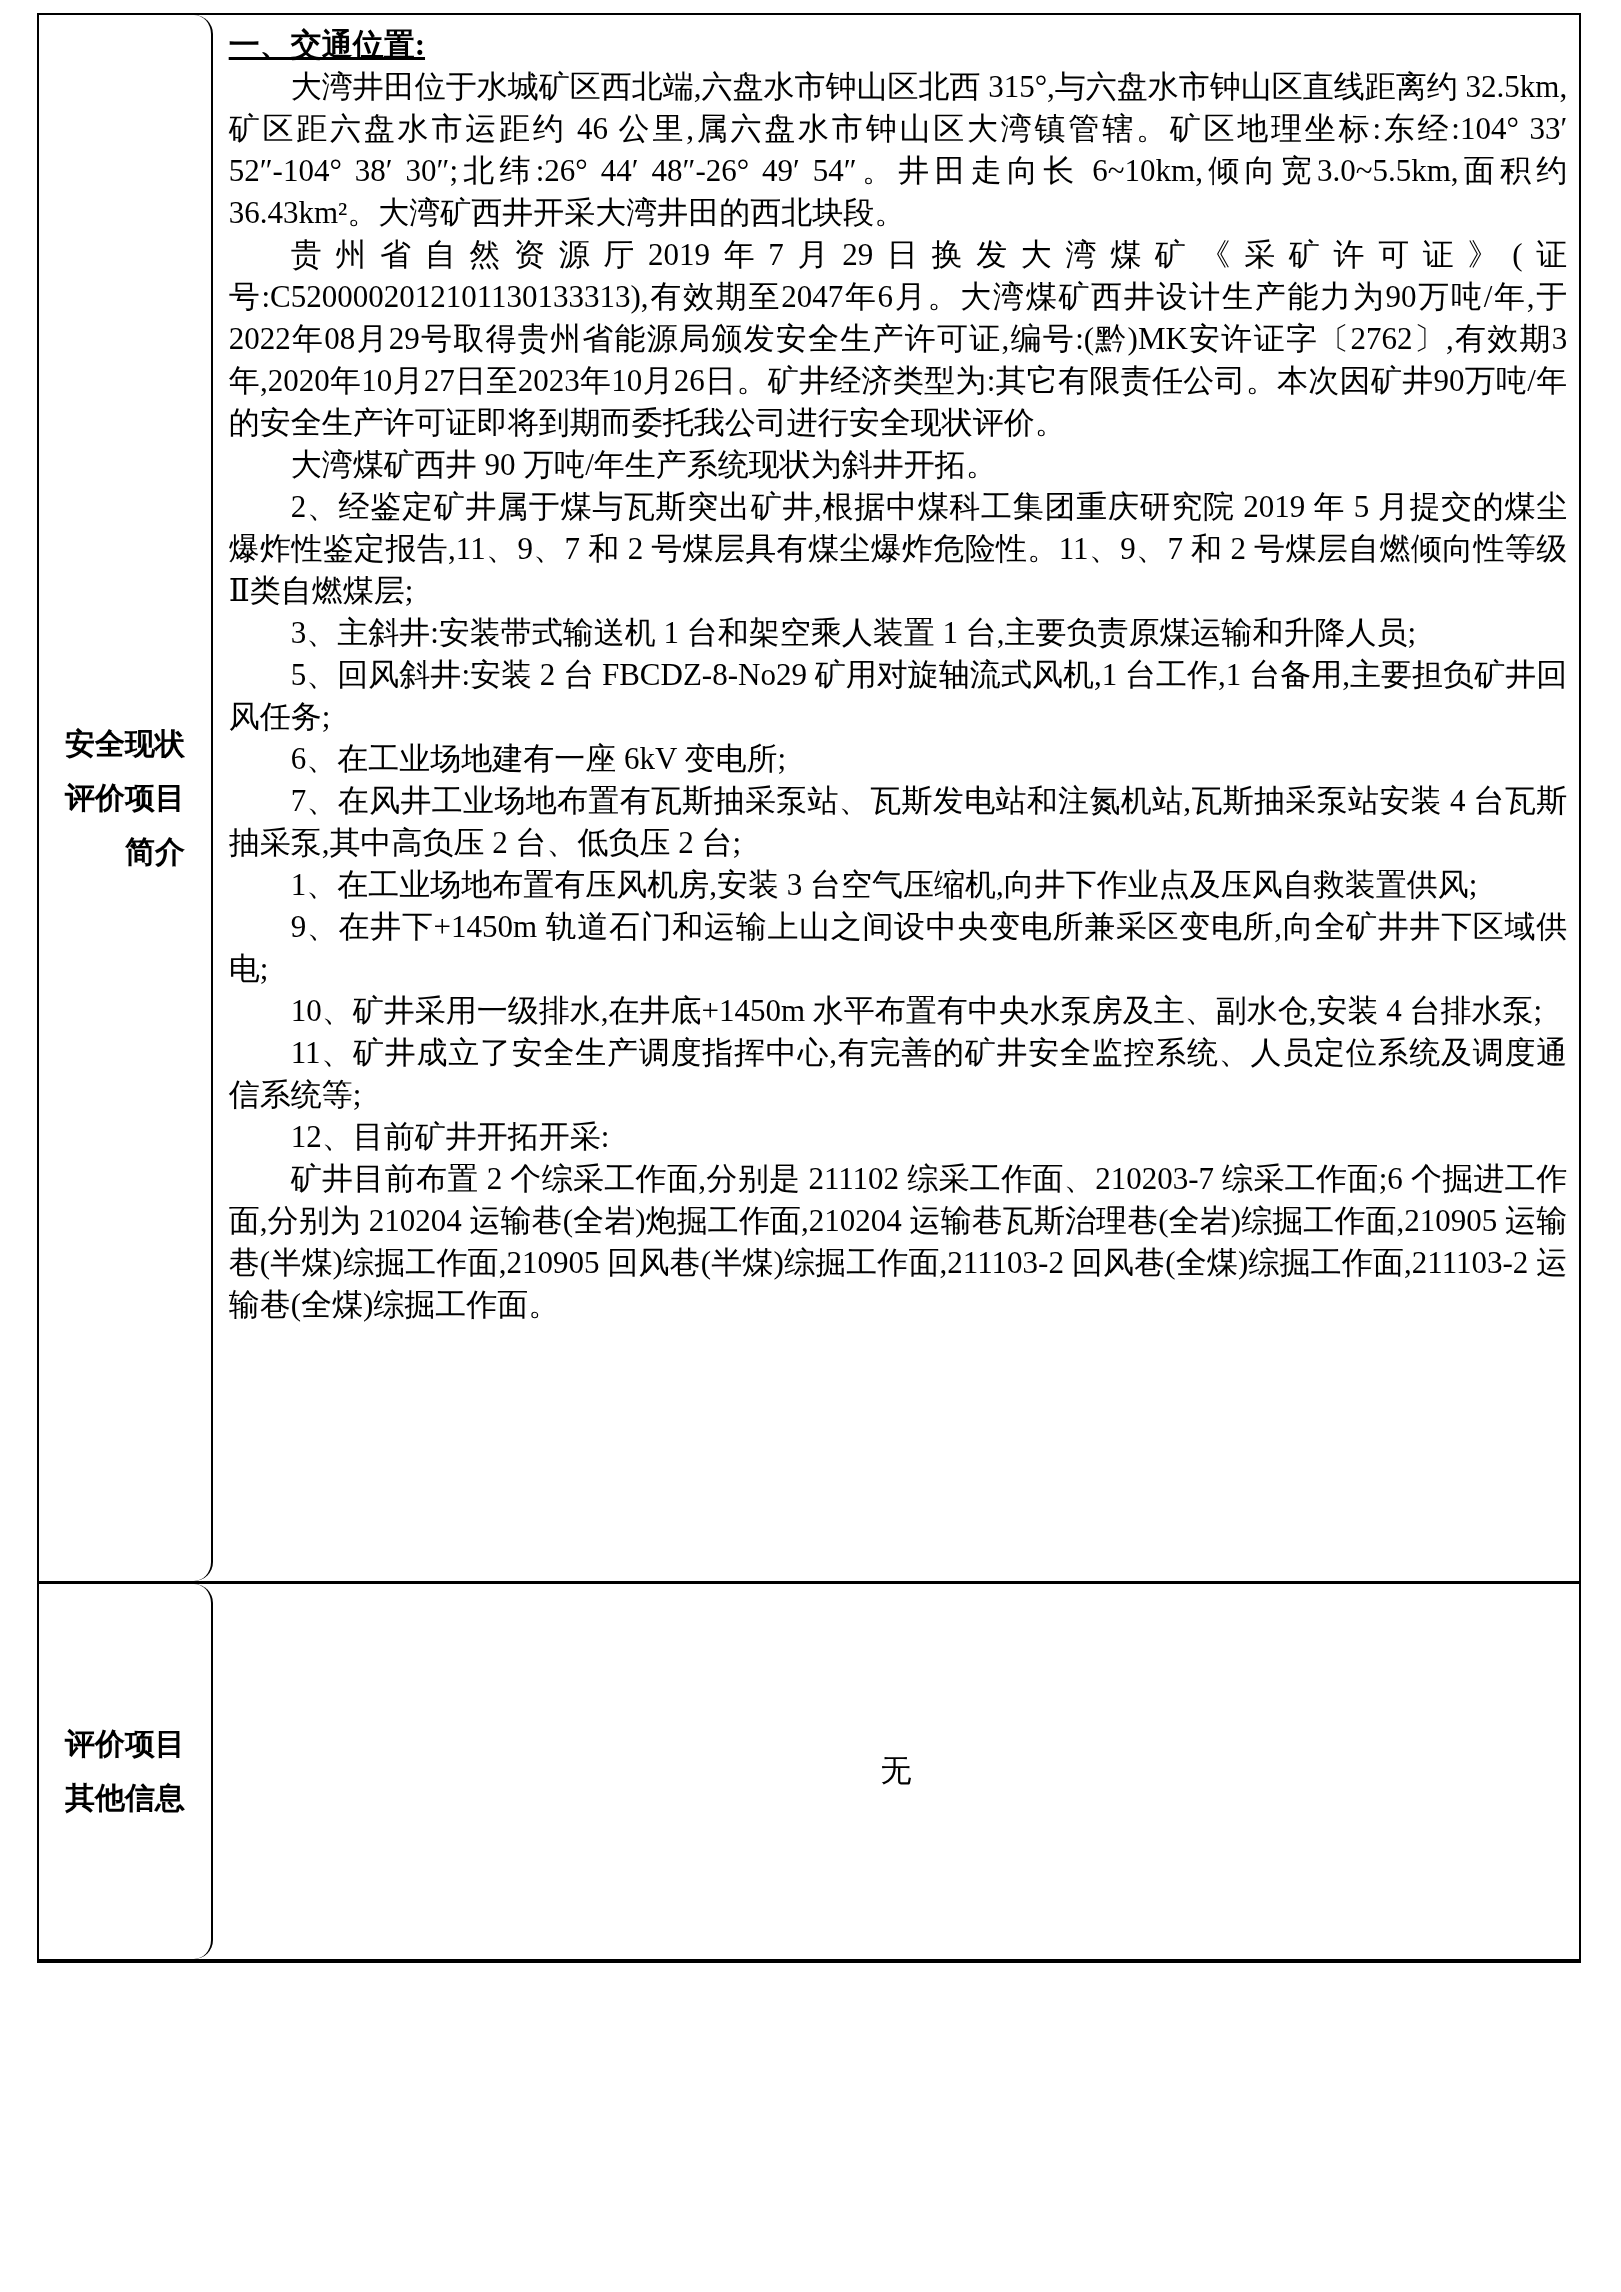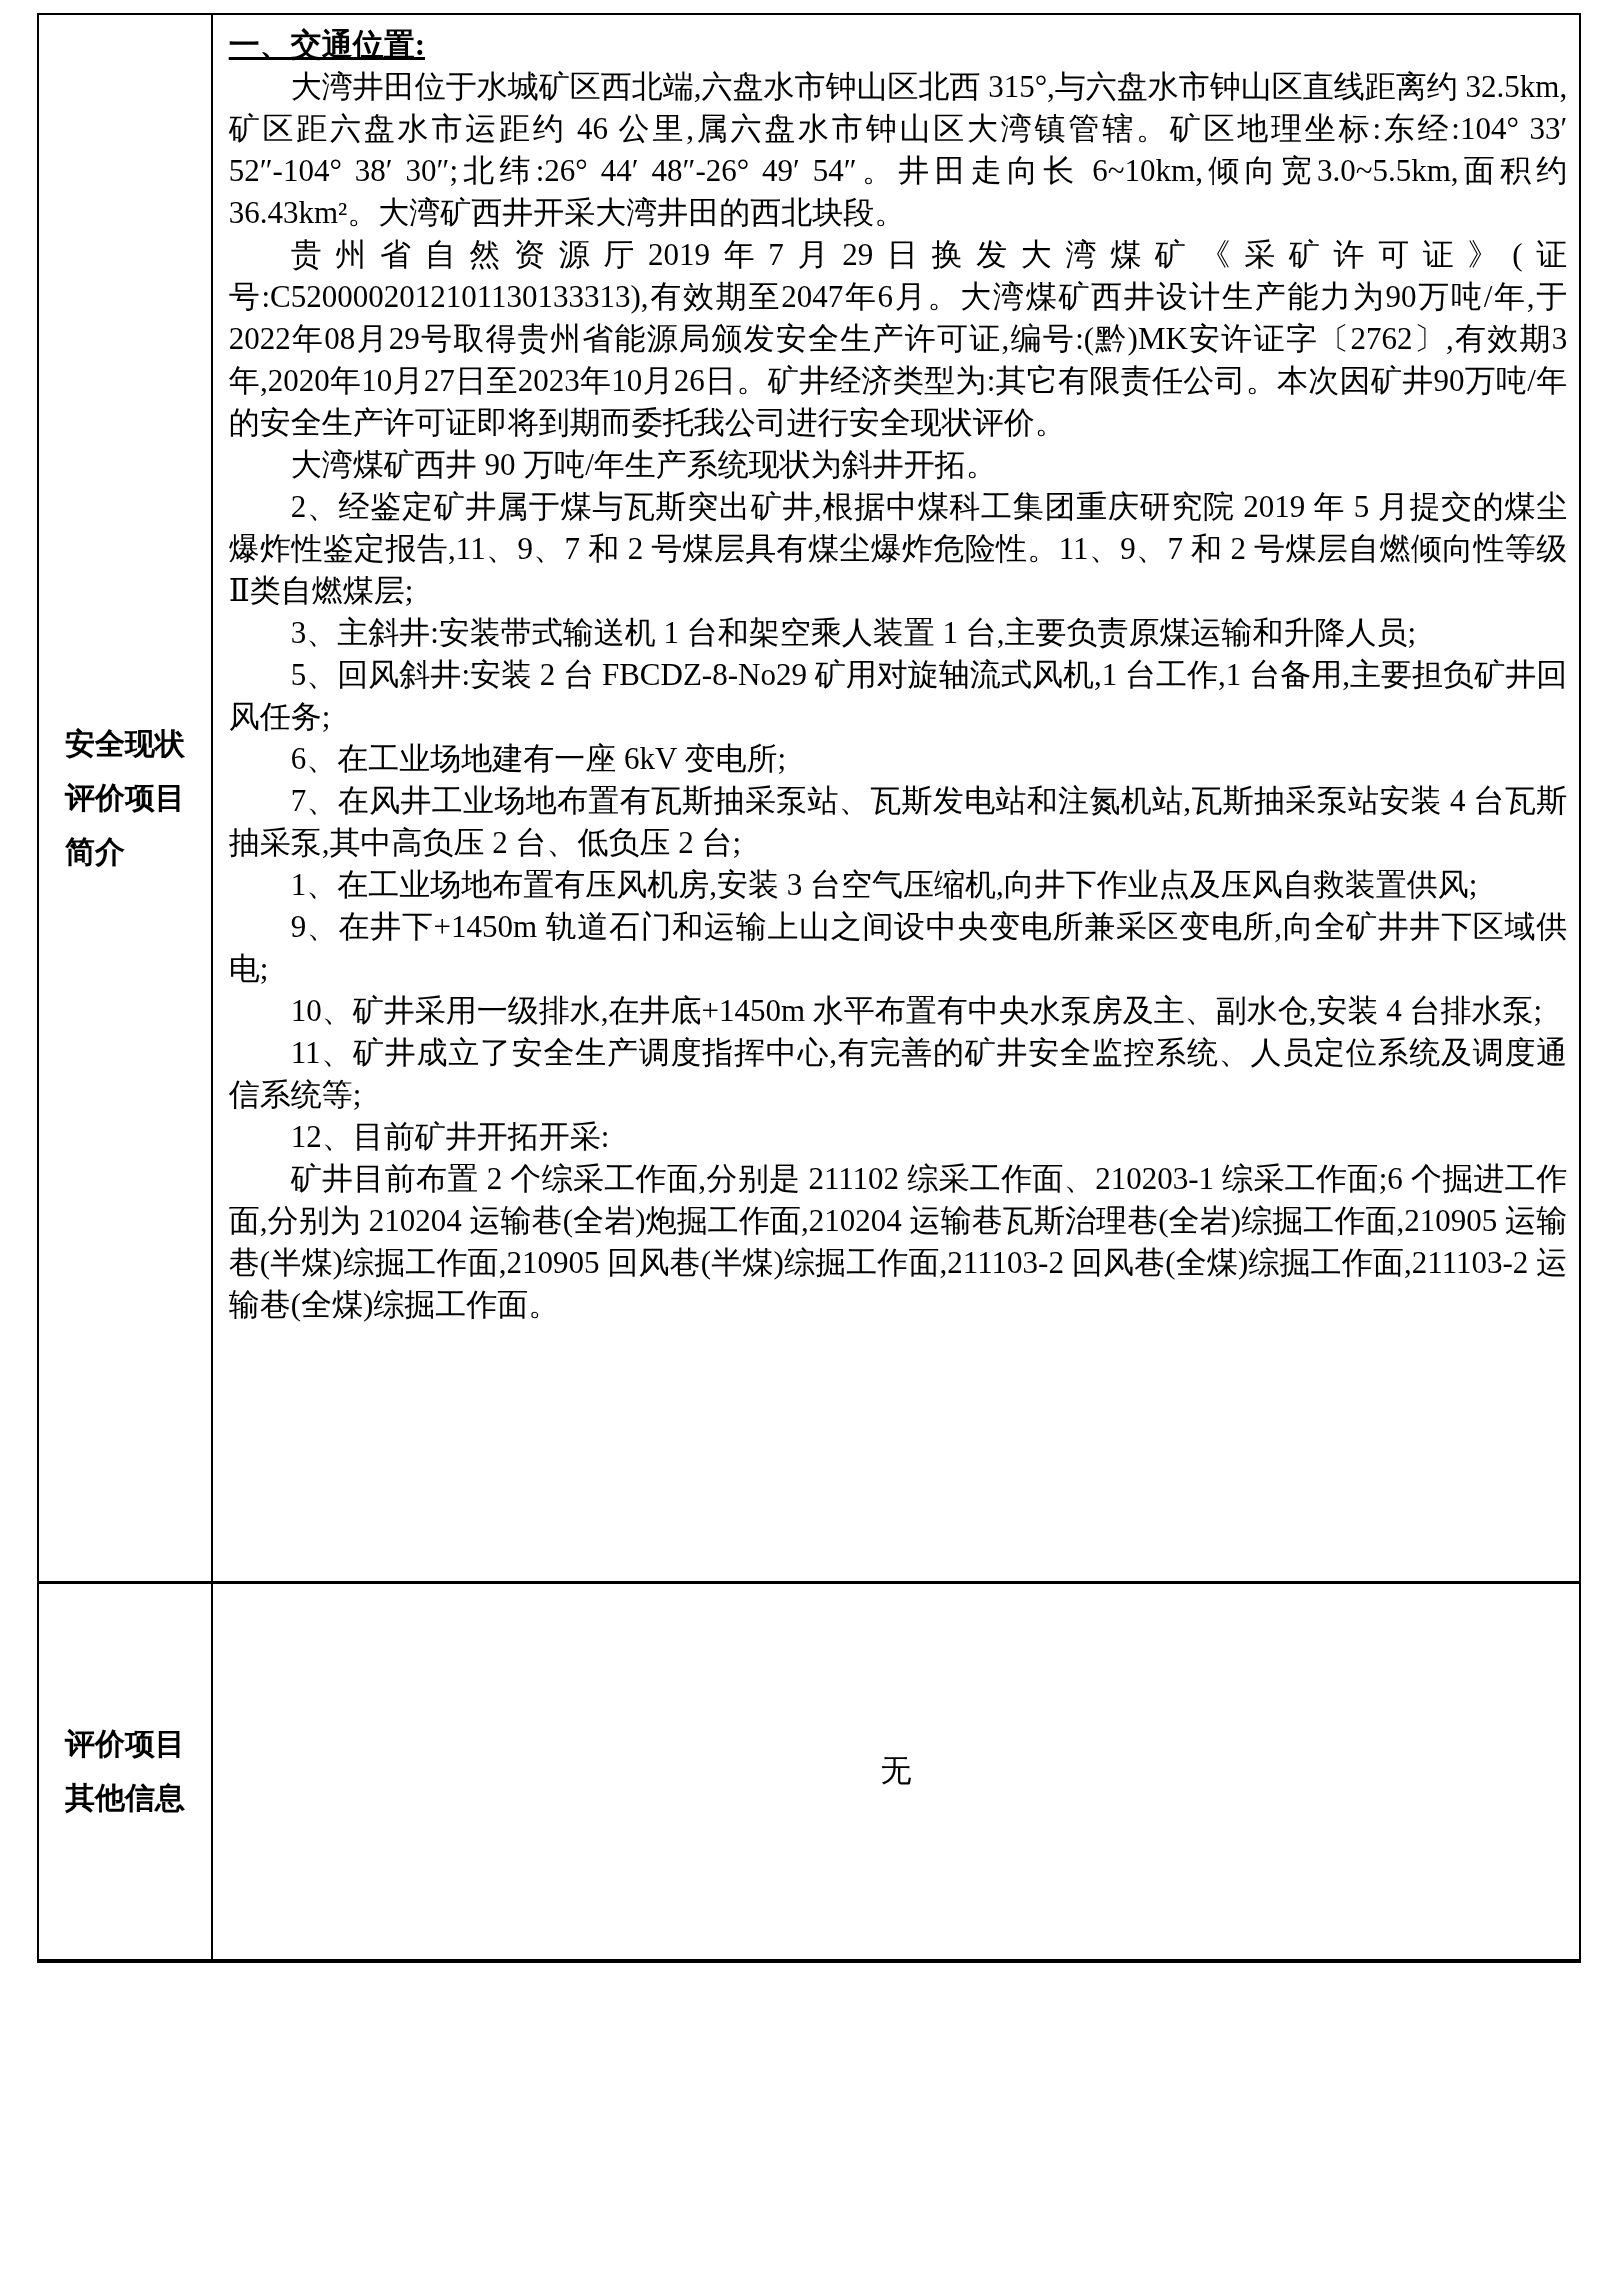--- a/index.html
+++ b/index.html
@@ -36,25 +36,26 @@
     height: 375px;
   }
   .label-cell {
     width: 174px;
     flex: 0 0 174px;
     border-right: 2px solid #000;
     box-sizing: border-box;
     display: flex;
     align-items: center;
     justify-content: center;
-    text-align: left;
+    text-align: right;
     font-weight: bold;
     font-size: 30px;
     line-height: 54px;
     white-space: pre-line;
+    border-radius: 19px;
   }
   .content-cell {
     flex: 1 1 auto;
     box-sizing: border-box;
     padding: 9.8px 11.8px 0 15.7px;
     font-size: 31px;
     line-height: 42px;
     text-align: justify;
     overflow: hidden;
   }
@@ -89,21 +90,21 @@
         <p class="para">2、经鉴定矿井属于煤与瓦斯突出矿井,根据中煤科工集团重庆研究院 2019 年 5 月提交的煤尘爆炸性鉴定报告,11、9、7 和 2 号煤层具有煤尘爆炸危险性。11、9、7 和 2 号煤层自燃倾向性等级Ⅱ类自燃煤层;</p>
         <p class="para">3、主斜井:安装带式输送机 1 台和架空乘人装置 1 台,主要负责原煤运输和升降人员;</p>
         <p class="para">5、回风斜井:安装 2 台 FBCDZ-8-No29 矿用对旋轴流式风机,1 台工作,1 台备用,主要担负矿井回风任务;</p>
         <p class="para">6、在工业场地建有一座 6kV 变电所;</p>
         <p class="para">7、在风井工业场地布置有瓦斯抽采泵站、瓦斯发电站和注氮机站,瓦斯抽采泵站安装 4 台瓦斯抽采泵,其中高负压 2 台、低负压 2 台;</p>
         <p class="para">1、在工业场地布置有压风机房,安装 3 台空气压缩机,向井下作业点及压风自救装置供风;</p>
         <p class="para">9、在井下+1450m 轨道石门和运输上山之间设中央变电所兼采区变电所,向全矿井井下区域供电;</p>
         <p class="para">10、矿井采用一级排水,在井底+1450m 水平布置有中央水泵房及主、副水仓,安装 4 台排水泵;</p>
         <p class="para">11、矿井成立了安全生产调度指挥中心,有完善的矿井安全监控系统、人员定位系统及调度通信系统等;</p>
         <p class="para">12、目前矿井开拓开采:</p>
-        <p class="para">矿井目前布置 2 个综采工作面,分别是 211102 综采工作面、210203-1 综采工作面;6 个掘进工作面,分别为 210204 运输巷(全岩)炮掘工作面,210204 运输巷瓦斯治理巷(全岩)综掘工作面,210905 运输巷(半煤)综掘工作面,210905 回风巷(半煤)综掘工作面,211103-2 回风巷(全煤)综掘工作面,211103-2 运输巷(全煤)综掘工作面。</p>
+        <p class="para">矿井目前布置 2 个综采工作面,分别是 211102 综采工作面、210203-7 综采工作面;6 个掘进工作面,分别为 210204 运输巷(全岩)炮掘工作面,210204 运输巷瓦斯治理巷(全岩)综掘工作面,210905 运输巷(半煤)综掘工作面,210905 回风巷(半煤)综掘工作面,211103-2 回风巷(全煤)综掘工作面,211103-2 运输巷(全煤)综掘工作面。</p>
       </div>
   </div>
   <div class="trow trow-2">
     <div class="label-cell">评价项目
 其他信息</div>
     <div class="content-cell-center">
       <span>无</span>
     </div>
   </div>
 </div>

